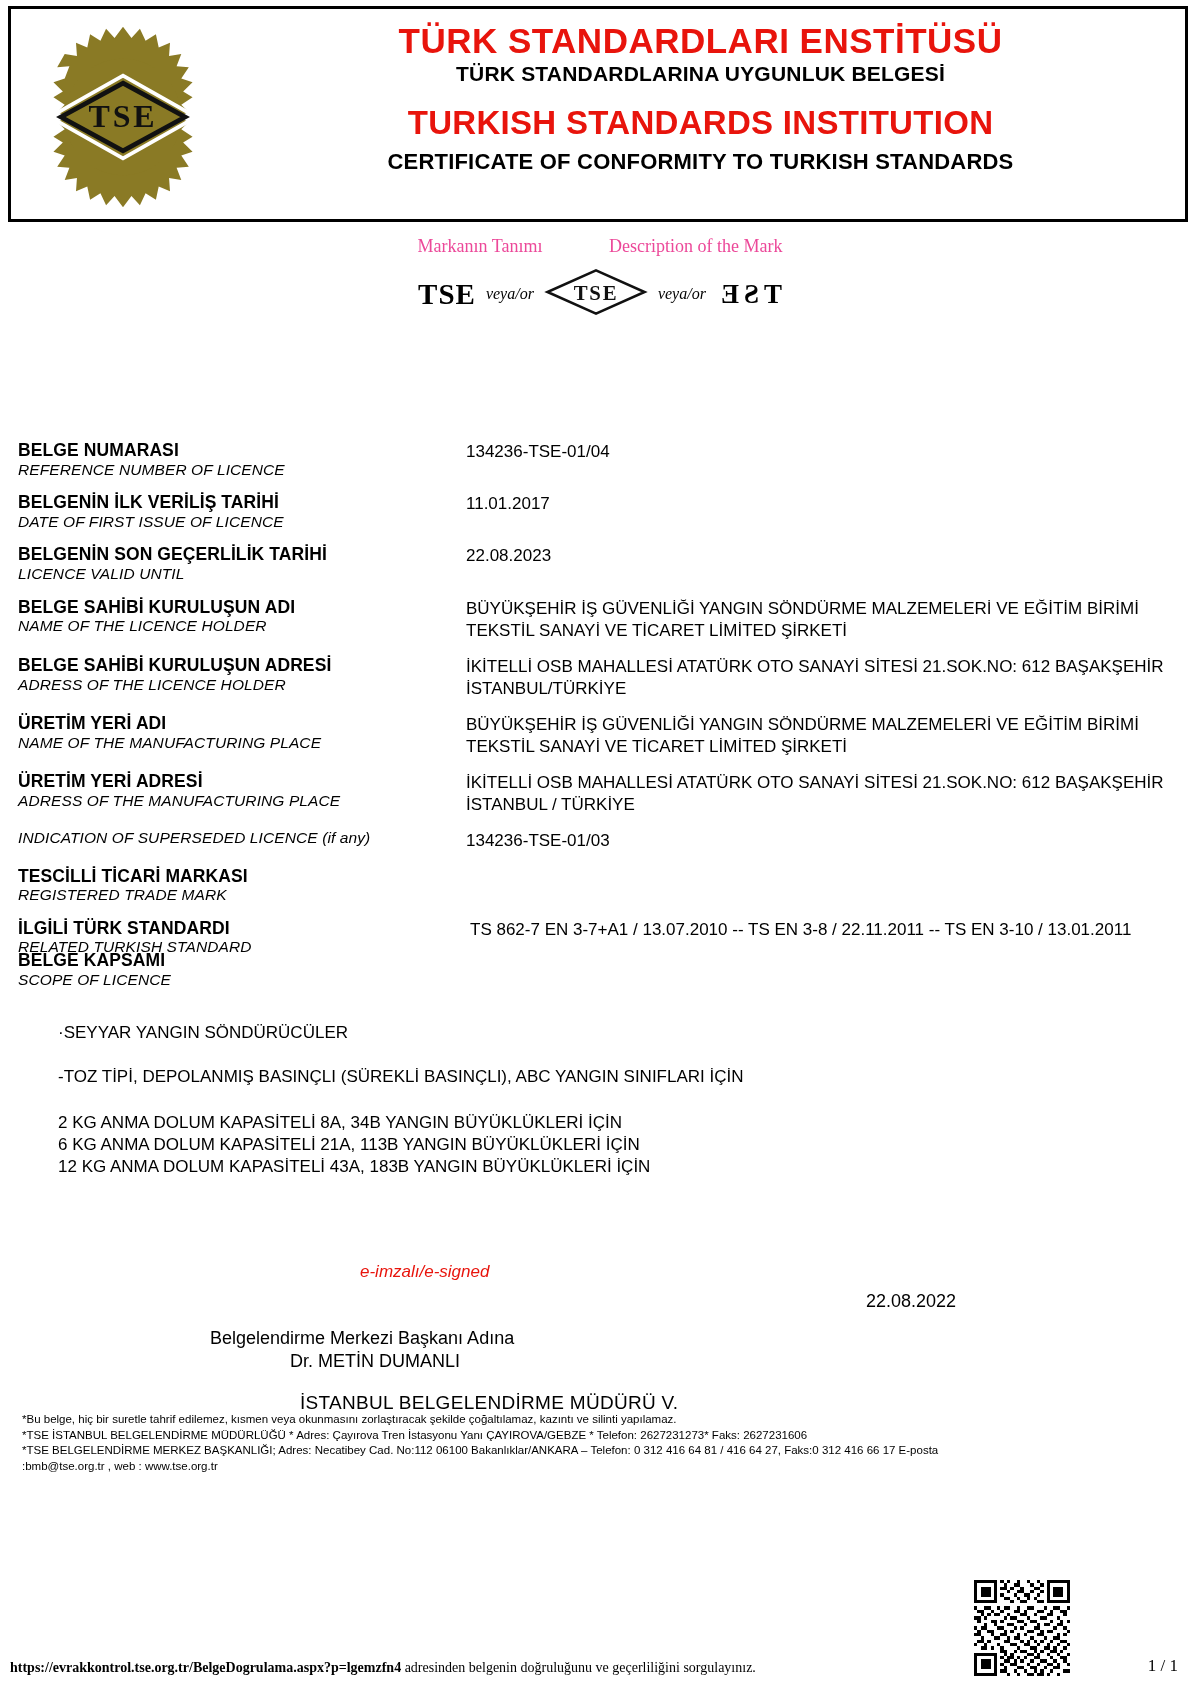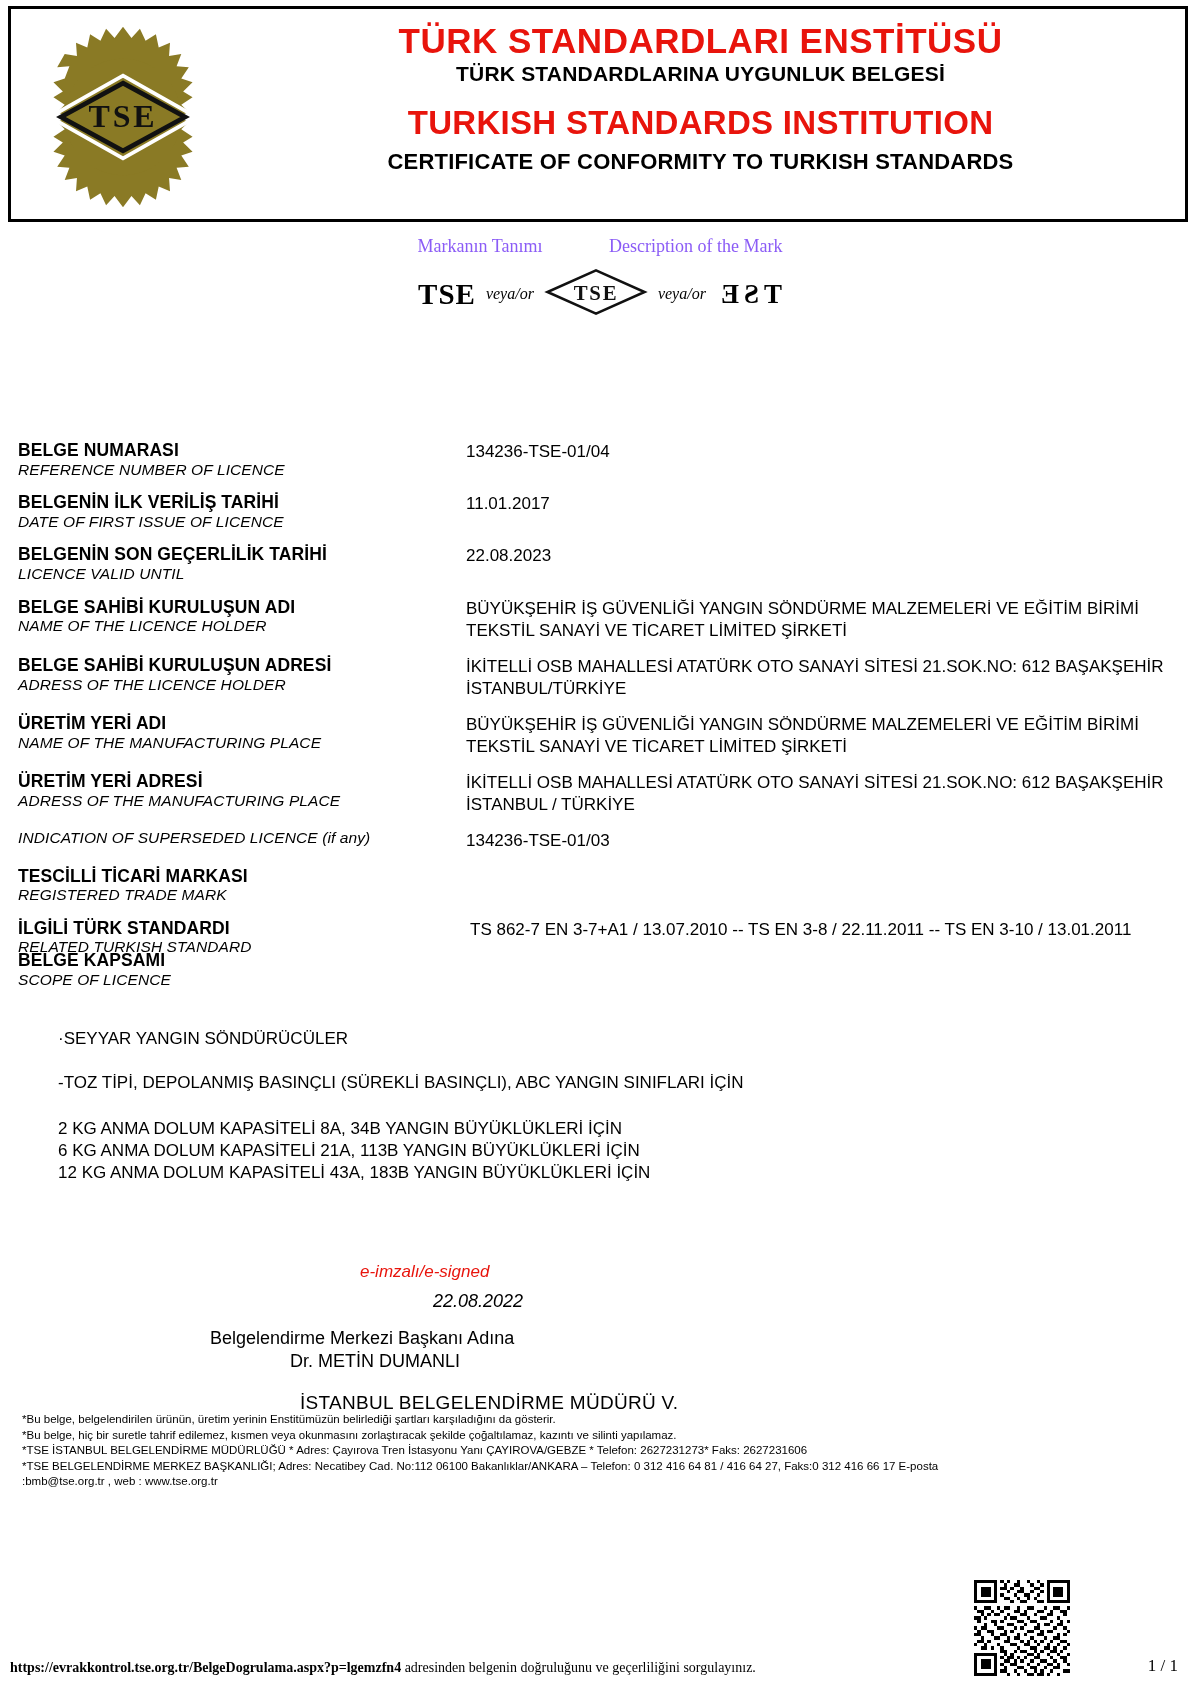--- a/index.html
+++ b/index.html
@@ -78,21 +78,21 @@
   .mark-block {
     position: absolute;
     left: 0;
     top: 236px;
     width: 1200px;
     text-align: center;
   }
   .mark-caption {
     font-family: "Liberation Serif", serif;
     font-size: 18px;
-    color: #8b5cf6;
+    color: #ec4899;
   }
   .mark-caption span { display: inline-block; }
   .mark-caption .m1 { margin-right: 62px; }
   .mark-row {
     margin-top: 8px;
     display: flex;
     align-items: center;
     justify-content: center;
     gap: 10px;
     font-family: "Liberation Serif", serif;
@@ -151,21 +151,20 @@
     position: absolute;
     left: 18px;
     top: 950px;
   }
   .scope-body {
     position: absolute;
     left: 58px;
     top: 1022px;
     font-size: 17px;
     line-height: 1.3;
-    margin-top: 6px;
   }
   .scope-body .gap { height: 22px; }
   .scope-body .gap2 { height: 24px; }
 
   
   .sig {
     position: absolute;
     left: 0;
     top: 1262px;
     width: 956px;
@@ -174,22 +173,21 @@
   .sig-esigned {
     font-size: 17px;
     font-style: italic;
     color: #e8140c;
     margin-left: 360px;
     text-align: left;
   }
   .sig-date {
     font-size: 18px;
     margin-top: 9px;
-    text-align: center;
-    font-style: italic;
+    text-align: right;
   }
   .sig-l1 {
     font-size: 18px;
     margin-top: 16px;
     margin-left: 210px;
     text-align: left;
   }
   .sig-l2 {
     font-size: 18px;
     margin-top: 2px;
@@ -388,21 +386,20 @@
 
   <div class="sig">
     <div class="sig-esigned">e-imzalı/e-signed</div>
     <div class="sig-date">22.08.2022</div>
     <div class="sig-l1">Belgelendirme Merkezi Başkanı Adına</div>
     <div class="sig-l2">Dr. METİN DUMANLI</div>
     <div class="sig-l3">İSTANBUL  BELGELENDİRME MÜDÜRÜ  V.</div>
   </div>
 
   <div class="notes">
-    <div>*Bu belge, belgelendirilen ürünün, üretim yerinin Enstitümüzün belirlediği şartları karşıladığını da gösterir.</div>
     <div>*Bu belge, hiç bir suretle tahrif edilemez, kısmen veya okunmasını zorlaştıracak şekilde çoğaltılamaz, kazıntı ve silinti yapılamaz.</div>
     <div>*TSE İSTANBUL BELGELENDİRME MÜDÜRLÜĞÜ * Adres: Çayırova Tren İstasyonu Yanı ÇAYIROVA/GEBZE * Telefon: 2627231273* Faks: 2627231606</div>
     <div>*TSE BELGELENDİRME MERKEZ BAŞKANLIĞI; Adres: Necatibey Cad. No:112 06100 Bakanlıklar/ANKARA – Telefon: 0 312 416 64 81 / 416 64 27, Faks:0 312 416 66 17  E-posta</div>
     <div>:bmb@tse.org.tr , web : www.tse.org.tr</div>
   </div>
 
   <div class="qr">
     <svg viewBox="0 0 29 29" width="96" height="96" shape-rendering="crispEdges" aria-hidden="true">
       <rect width="29" height="29" fill="#fff"></rect>
       <g fill="#000">

